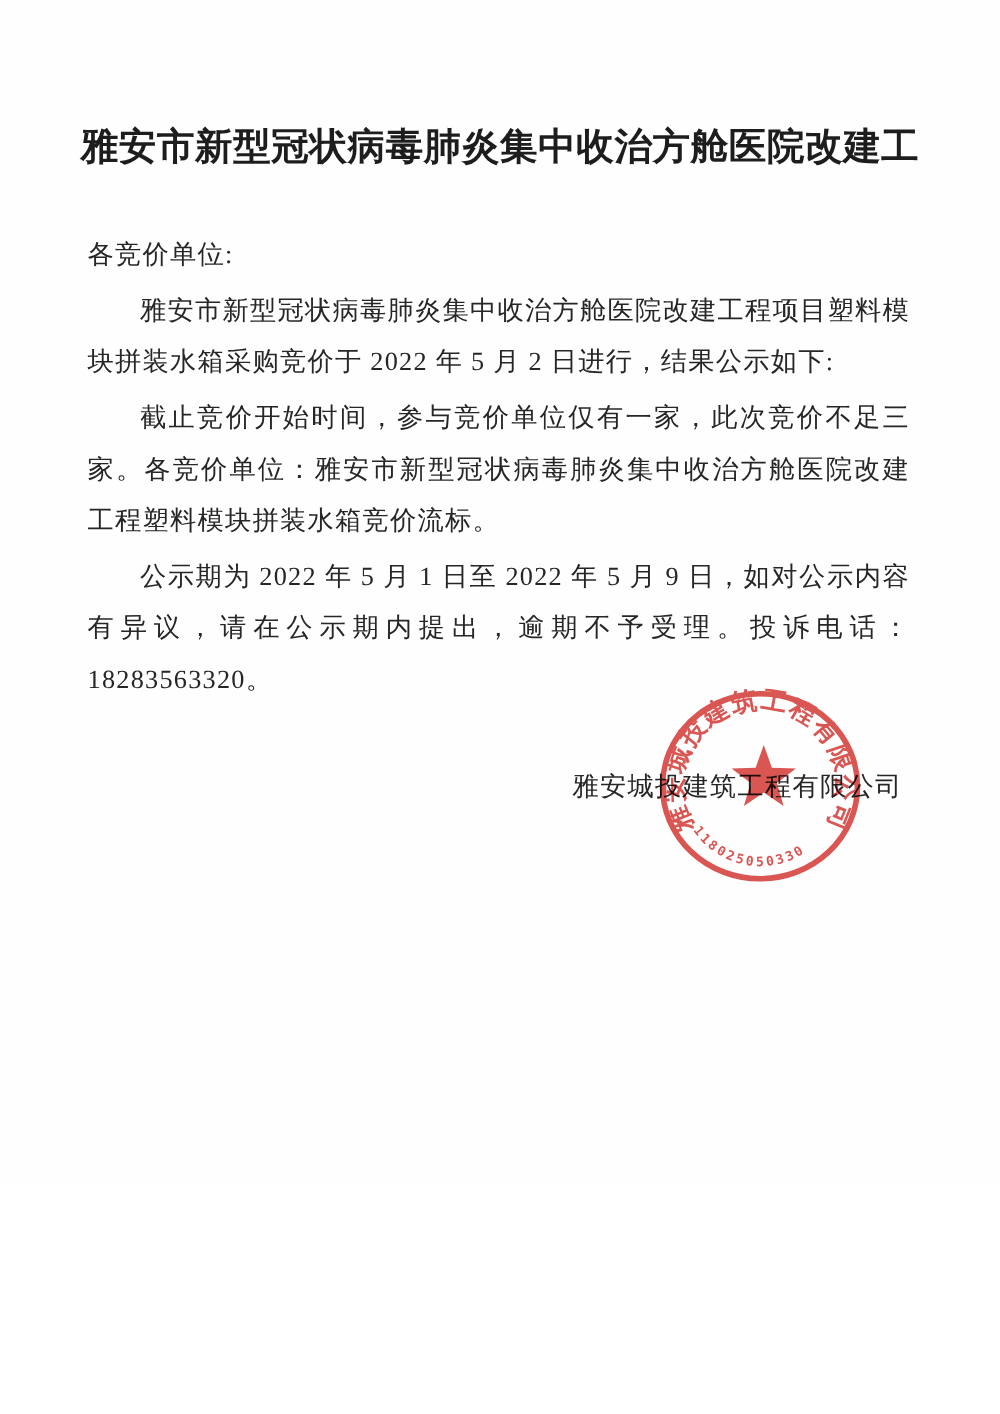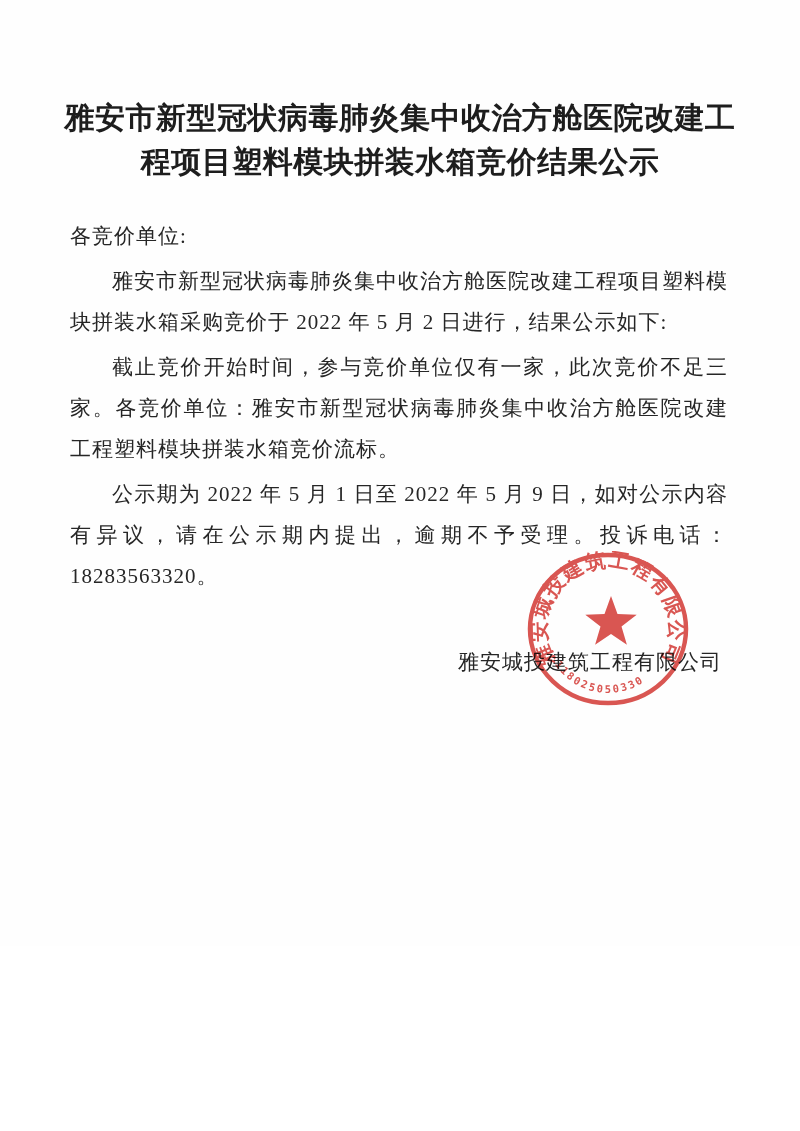--- a/index.html
+++ b/index.html
@@ -24,21 +24,21 @@
     font-family: "Liberation Sans", "DejaVu Sans", sans-serif;
     font-weight: 700;
     font-size: 30px;
     line-height: 44px;
     letter-spacing: 0.5px;
     color: #1d1d1d;
   }
   .doc-title .title-line { display: block; }
   
   .doc-body {
-    margin-top: 32px;
+    margin-top: 43px;
     padding: 0 72px 0 70px;
     font-size: 21px;
     line-height: 41px;
     letter-spacing: 1px;
     text-align: justify;
     color: #262626;
   }
   .doc-body p {
     margin: 4px 0 0;
     text-indent: 2em;
@@ -91,21 +91,20 @@
     letter-spacing: 2.2px;
   }
 </style>
 </head>
 <body>
 
 <div class="page">
 
   <h1 class="doc-title">
     <span class="title-line">雅安市新型冠状病毒肺炎集中收治方舱医院改建工</span>
-    <span class="title-line">程项目塑料模块拼装水箱竞价结果公示</span>
   </h1>
 
   <div class="doc-body">
     <p class="salutation">各竞价单位:</p>
     <p>雅安市新型冠状病毒肺炎集中收治方舱医院改建工程项目塑料模块拼装水箱采购竞价于 2022 年 5 月 2 日进行，结果公示如下:</p>
     <p>截止竞价开始时间，参与竞价单位仅有一家，此次竞价不足三家。各竞价单位：雅安市新型冠状病毒肺炎集中收治方舱医院改建工程塑料模块拼装水箱竞价流标。</p>
     <p>公示期为 2022 年 5 月 1 日至 2022 年 5 月 9 日，如对公示内容有异议，请在公示期内提出，逾期不予受理。投诉电话：18283563320。</p>
   </div>
 
   <div class="signature">

